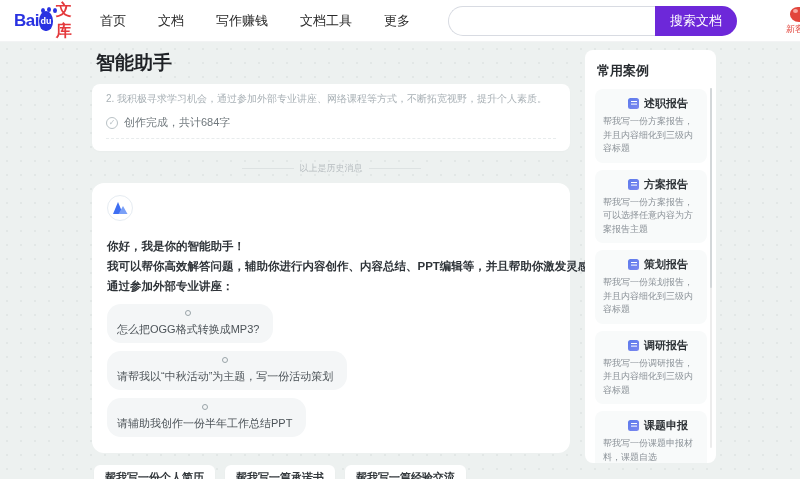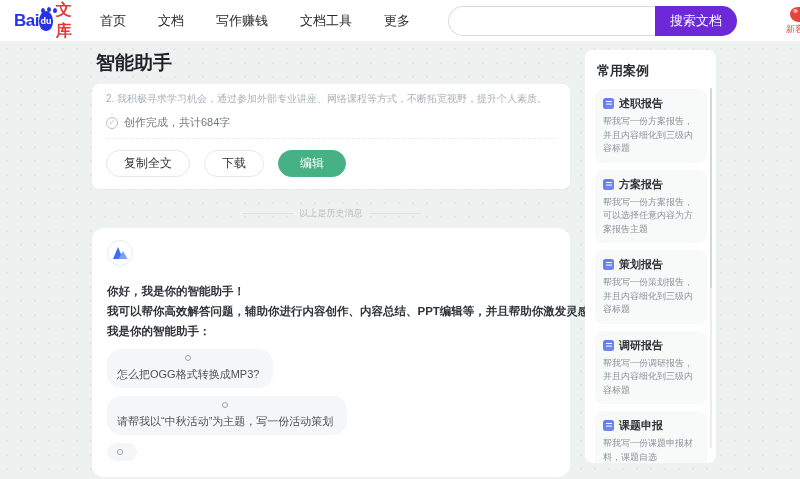--- a/index.html
+++ b/index.html
@@ -66,21 +66,21 @@
   .status-row { display:flex; align-items:center; gap:6px; margin-top:9px; padding-bottom:8px; border-bottom:1px dashed #e8eced; }
   .check-icon { width:12px; height:12px; border:1px solid #b9c2c6; border-radius:50%; color:#b9c2c6; font-size:8px; display:flex; align-items:center; justify-content:center; }
   .status-text { font-size:11px; color:#6f777c; }
   .hist-btns { display:flex; gap:14px; margin-top:11px; }
   .pill-btn {
     height:27px; padding:0 17px; border-radius:15px; font-size:12px; cursor:pointer;
     background:#fff; border:1px solid #e4e7e9; color:#333;
   }
   .pill-btn.green { background:#45b184; border-color:#45b184; color:#fff; padding:0 21px; }
 
-  .divider { display:flex; align-items:center; justify-content:center; gap:6px; margin-top:18px; }
+  .divider { display:flex; align-items:center; justify-content:center; gap:6px; margin-top:11px; }
   .divider .line { width:52px; height:1px; background:#dde2e2; }
   .divider .divider-text { font-size:9px; color:#b7bdc0; }
 
   .chat-card { margin-top:8px; background:#fff; border-radius:12px; padding:12px 15px 16px; }
   .bot-avatar {
     width:26px; height:26px; border-radius:50%; border:1px solid #e6ecf2;
     display:flex; align-items:center; justify-content:center; background:#fff;
   }
   .greeting { margin-top:15px; font-size:11.5px; font-weight:bold; color:#2e3338; line-height:1.75; white-space:nowrap; }
   .prompt-list { margin-top:7px; }
@@ -98,21 +98,21 @@
     color:#33383c; cursor:pointer; box-shadow:0 1px 2px rgba(0,0,0,0.03);
   }
 
   
   .sidebar {
     position:absolute; left:585px; top:50px; width:131px; height:413px;
     background:#fff; border-radius:8px; padding:12px 9px 10px 10px; overflow:hidden;
   }
   .sidebar-title { font-size:13px; font-weight:bold; color:#2a2e32; margin-bottom:9px; margin-left:2px; }
   .case-item { background:#f8fafa; border-radius:8px; padding:7px 7px 7px 8px; margin-bottom:7px; cursor:pointer; }
-  .case-head { display:flex; align-items:center; gap:5px; }
+  .case-head { display:flex; align-items:center; gap:5px;margin-left:25px; }
   .doc-icon { width:11px; height:11px; border-radius:2.5px; background:linear-gradient(135deg,#5d7bec,#7b87ef); position:relative; flex:0 0 auto; }
   .doc-icon::after { content:""; position:absolute; left:2.5px; top:3px; width:6px; height:1.3px; background:#fff; box-shadow:0 2.6px 0 #fff; }
   .case-title { font-size:11px; font-weight:bold; color:#2f3438; }
   .case-desc { font-size:9px; color:#8b9298; line-height:1.5; margin-top:4px; }
   .sb-scroll-track { position:absolute; right:4px; top:38px; width:2px; height:360px; background:#ececec; border-radius:2px; }
   .sb-scroll-thumb { position:absolute; right:4px; top:38px; width:2px; height:200px; background:#d3d7d9; border-radius:2px; cursor:pointer; }
 </style>
 </head>
 <body>
 
@@ -157,57 +157,53 @@
 
 <div class="main">
   <div class="page-title">智能助手</div>
 
   <div class="history-card">
     <div class="faded-line">2. 我积极寻求学习机会，通过参加外部专业讲座、网络课程等方式，不断拓宽视野，提升个人素质。</div>
     <div class="status-row">
       <span class="check-icon">✓</span>
       <span class="status-text">创作完成，共计684字</span>
     </div>
-    <div class="hist-btns">
-      <button class="pill-btn">复制全文</button>
-      <button class="pill-btn">下载</button>
-      <button class="pill-btn green">编辑</button>
-    </div>
   </div>
 
   <div class="divider">
     <span class="line"></span>
     <span class="divider-text">以上是历史消息</span>
     <span class="line"></span>
   </div>
 
   <div class="chat-card">
     <div class="bot-avatar">
       <svg width="16" height="14" viewBox="0 0 16 14">
         <polygon points="6,1 11,13 1,13" fill="#3e6ef2"></polygon>
         <polygon points="11,5 15.5,13 6.5,13" fill="#7aa0f7"></polygon>
       </svg>
     </div>
     <div class="greeting">你好，我是你的智能助手！</div>
     <div class="greeting" style="margin-top:0;">我可以帮你高效解答问题，辅助你进行内容创作、内容总结、PPT编辑等，并且帮助你激发灵感和想象。</div>
-    <div class="greeting" style="margin-top:0;">我是你的智能助手：</div>
+    <div class="greeting" style="margin-top:0;">通过参加外部专业讲座：</div>
     <div class="prompt-list">
 
         <div class="prompt-pill">
           <span class="bullet"></span>
           <span>怎么把OGG格式转换成MP3?</span>
         </div>
 
         <div class="prompt-pill">
           <span class="bullet"></span>
           <span>请帮我以“中秋活动”为主题，写一份活动策划</span>
         </div>
 
         <div class="prompt-pill">
           <span class="bullet"></span>
+          <span>请辅助我创作一份半年工作总结PPT</span>
         </div>
       </div>
   </div>
 
   <div class="chips-row">
 
       <span class="chip">帮我写一份个人简历</span>
 
       <span class="chip">帮我写一篇承诺书</span>
 

